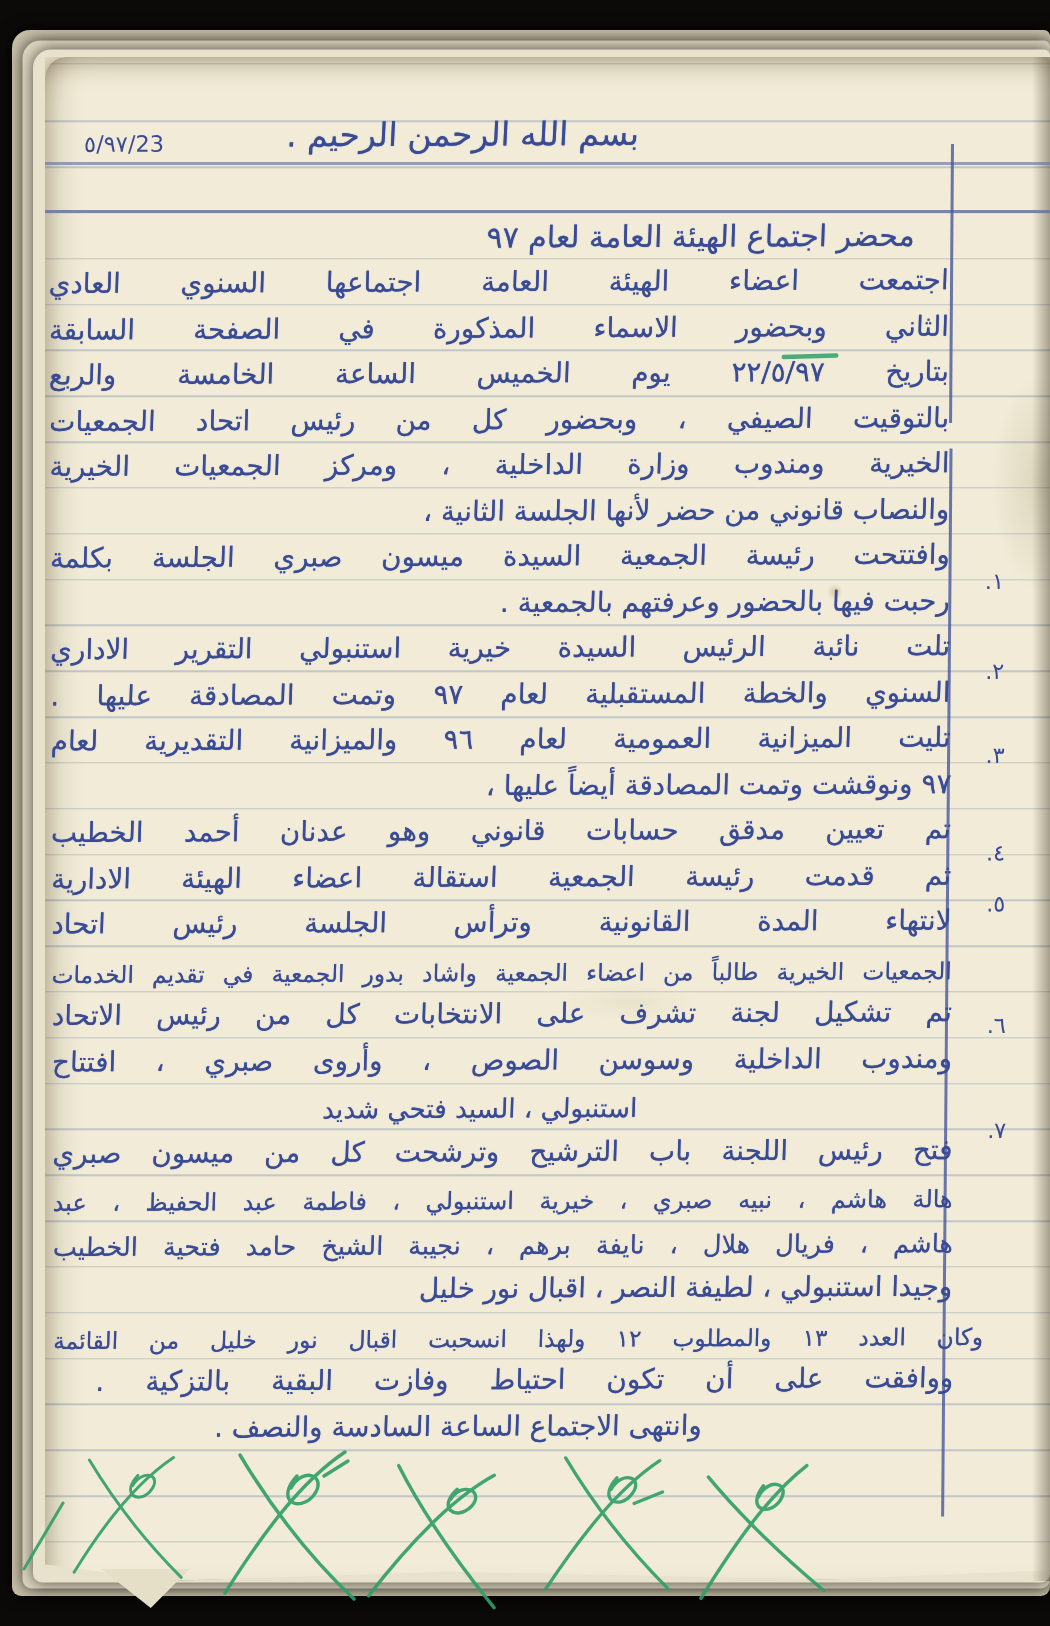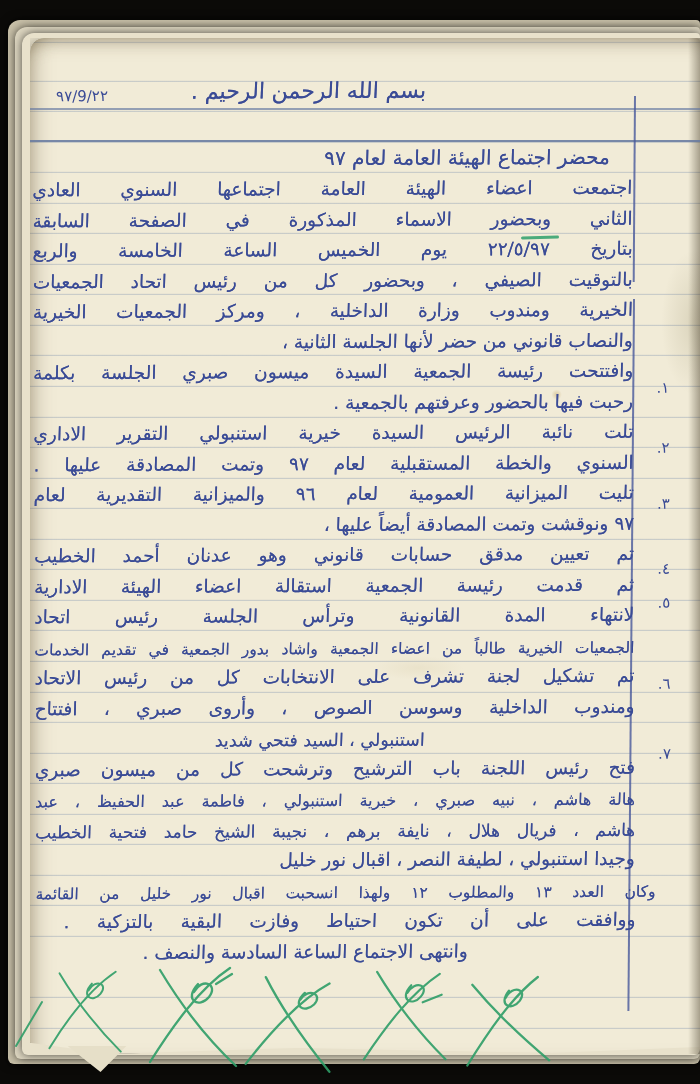--- a/index.html
+++ b/index.html
@@ -71,21 +71,21 @@
   <div class="edge-shade"></div>
   <div class="corner-tear"></div>
 
   <div class="rule-dark rd1"></div>
   <div class="rule-dark rd2"></div>
   <div class="margin-seg m1"></div>
   <div class="margin-seg m2"></div>
 
   <div class="writing">
     <div class="basmala">بسم الله الرحمن الرحيم .</div>
-    <div class="date">٢٢/9/٩٧</div>
+    <div class="date">23/٥/٩٧</div>
     <div class="title">محضر اجتماع الهيئة العامة لعام ٩٧</div>
 
     <div class="ln" style="top:176px">اجتمعت اعضاء الهيئة العامة اجتماعها السنوي العادي</div>
     <div class="ln" style="top:207px">الثاني وبحضور الاسماء المذكورة في الصفحة السابقة</div>
     <div class="ln" style="top:237px">بتاريخ ٢٢/٥/٩٧ يوم الخميس الساعة الخامسة والربع</div>
     <div class="ln" style="top:268px">بالتوقيت الصيفي ، وبحضور كل من رئيس اتحاد الجمعيات</div>
     <div class="ln" style="top:298px">الخيرية ومندوب وزارة الداخلية ، ومركز الجمعيات الخيرية</div>
     <div class="ln ar" style="top:329px">والنصاب قانوني من حضر لأنها الجلسة الثانية ،</div>
     <div class="ln" style="top:359px">وافتتحت رئيسة الجمعية السيدة ميسون صبري الجلسة بكلمة</div>
     <div class="ln ar" style="top:390px">رحبت فيها بالحضور وعرفتهم بالجمعية .</div>

